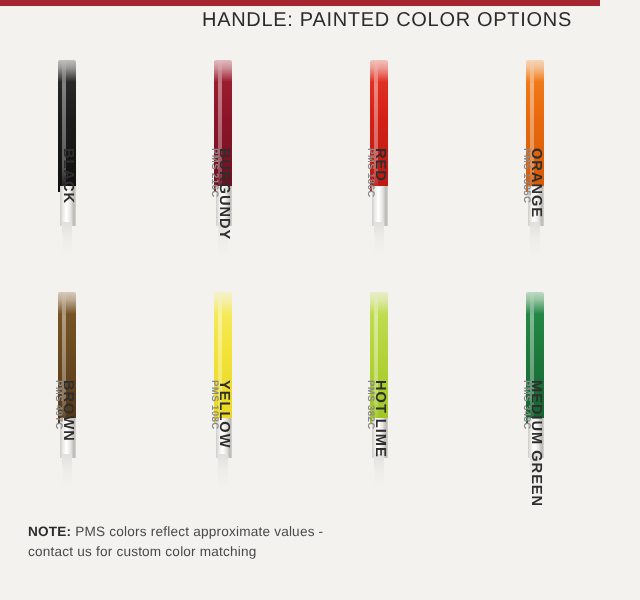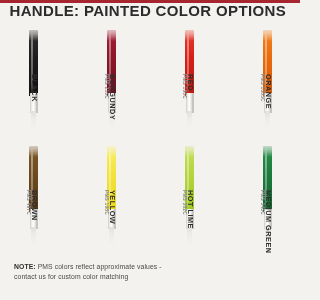--- a/index.html
+++ b/index.html
@@ -36,22 +36,22 @@
   #header {
     position: absolute;
     left: 0; top: 4px;
     width: 300px;
     height: 16px;
     text-align: right;
     padding-right: 14px;
     box-sizing: border-box;
   }
   #header .title {
-    font-size: 15px;
-    font-weight: bold;
+    font-size: 10px;
+    font-weight: normal;
     letter-spacing: 0.35px;
     color: #2b2b2b;
     line-height: 14px;
     white-space: nowrap;
     text-align: right;
   }
 
   
   #grid {
     position: absolute;

